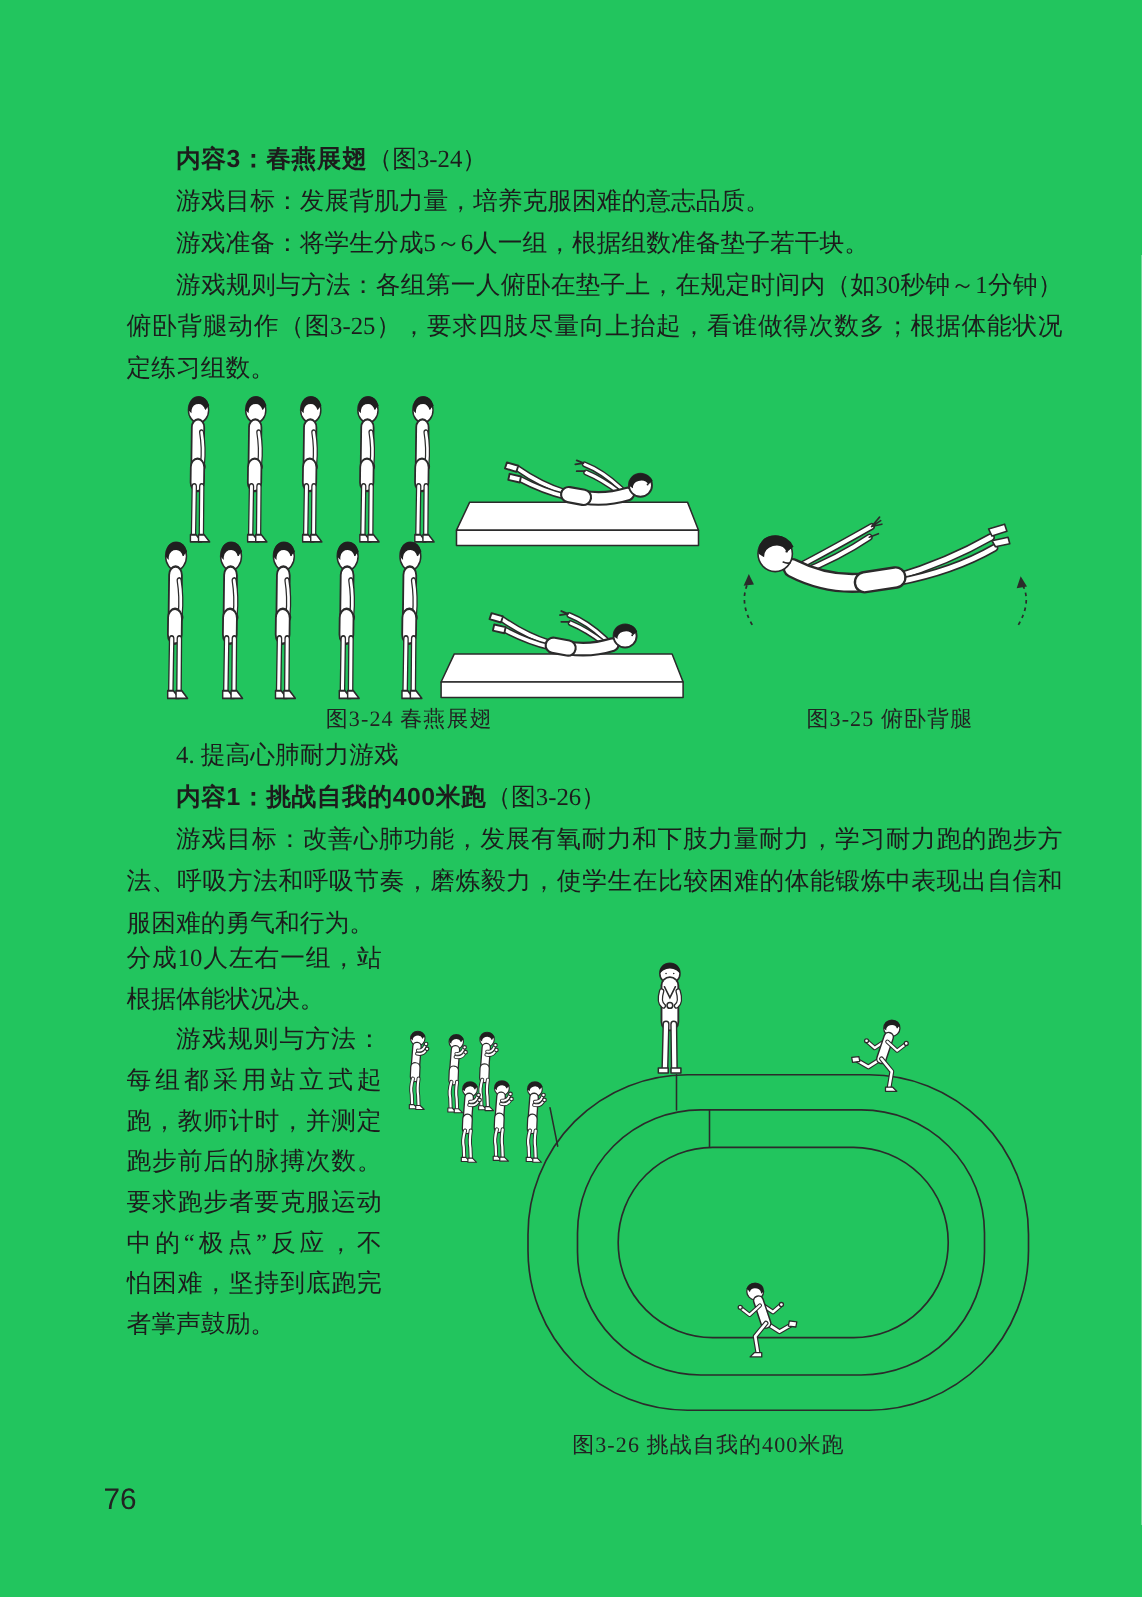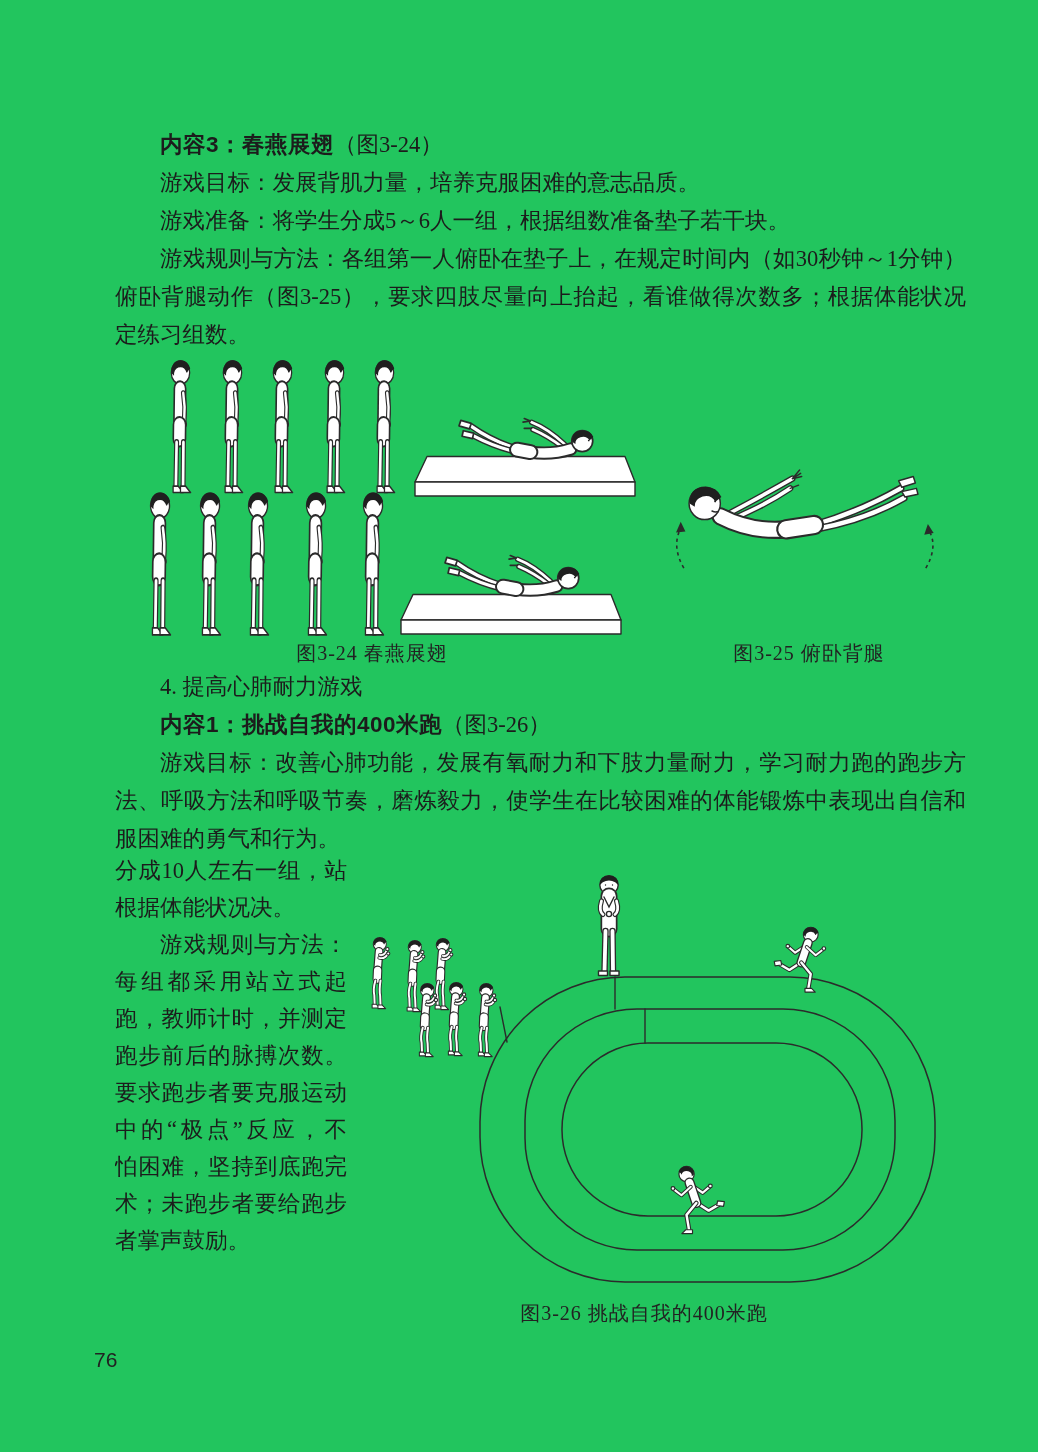--- a/index.html
+++ b/index.html
@@ -28,21 +28,21 @@
     font-size:20px; color:#222222; text-align:center;
     letter-spacing:1px;
   }
   #cap324 { left:117px; top:640px; width:510px; }
   #cap325 { left:663px; top:640px; width:292px; }
   #cap326 { left:334px; top:1300px; width:620px; }
   
   #pagenum {
     position:absolute; left:94px; top:1348px;
     font-family:"Liberation Sans","DejaVu Sans",sans-serif;
-    font-size:21px; color:#222222;
+    font-size:27px; color:#222222;
   }
   
   .fig { position:absolute; }
   #fig324 { left:135px; top:352px; width:510px; height:290px; }
   #fig325 { left:663px; top:455px; width:292px; height:140px; }
   #fig326 { left:350px; top:858px; width:620px; height:440px; }
   
   .o  { stroke:#2b2b2b; fill:none; stroke-linecap:round; stroke-linejoin:round; }
   .i  { stroke:#ffffff; fill:none; stroke-linecap:round; stroke-linejoin:round; }
   .ln { stroke:#2b2b2b; fill:none; stroke-width:1.4; stroke-linecap:round; }
@@ -244,21 +244,20 @@
   <div class="tblock" id="colL">
     <div class="tline">分成10人左右一组，站</div>
     <div class="tline noj">根据体能状况决。</div>
     <div class="tline ind">游戏规则与方法：</div>
     <div class="tline">每组都采用站立式起</div>
     <div class="tline">跑，教师计时，并测定</div>
     <div class="tline">跑步前后的脉搏次数。</div>
     <div class="tline">要求跑步者要克服运动</div>
     <div class="tline">中的“极点”反应，不</div>
     <div class="tline">怕困难，坚持到底跑完</div>
-    <div class="tline">术；未跑步者要给跑步</div>
     <div class="tline noj">者掌声鼓励。</div>
   </div>
 
   <svg class="fig" id="fig326" viewBox="0 0 620 440">
     <g>
       <rect class="trk" x="130" y="119" width="455" height="305" rx="145" ry="145"></rect>
       <rect class="trk" x="175" y="151" width="370" height="241" rx="112" ry="112"></rect>
       <rect class="trk" x="212" y="185" width="300" height="173" rx="86" ry="86"></rect>
       <path class="ln" d="M265,119 L265,151"></path>
       <path class="ln" d="M295,151 L295,185"></path>

